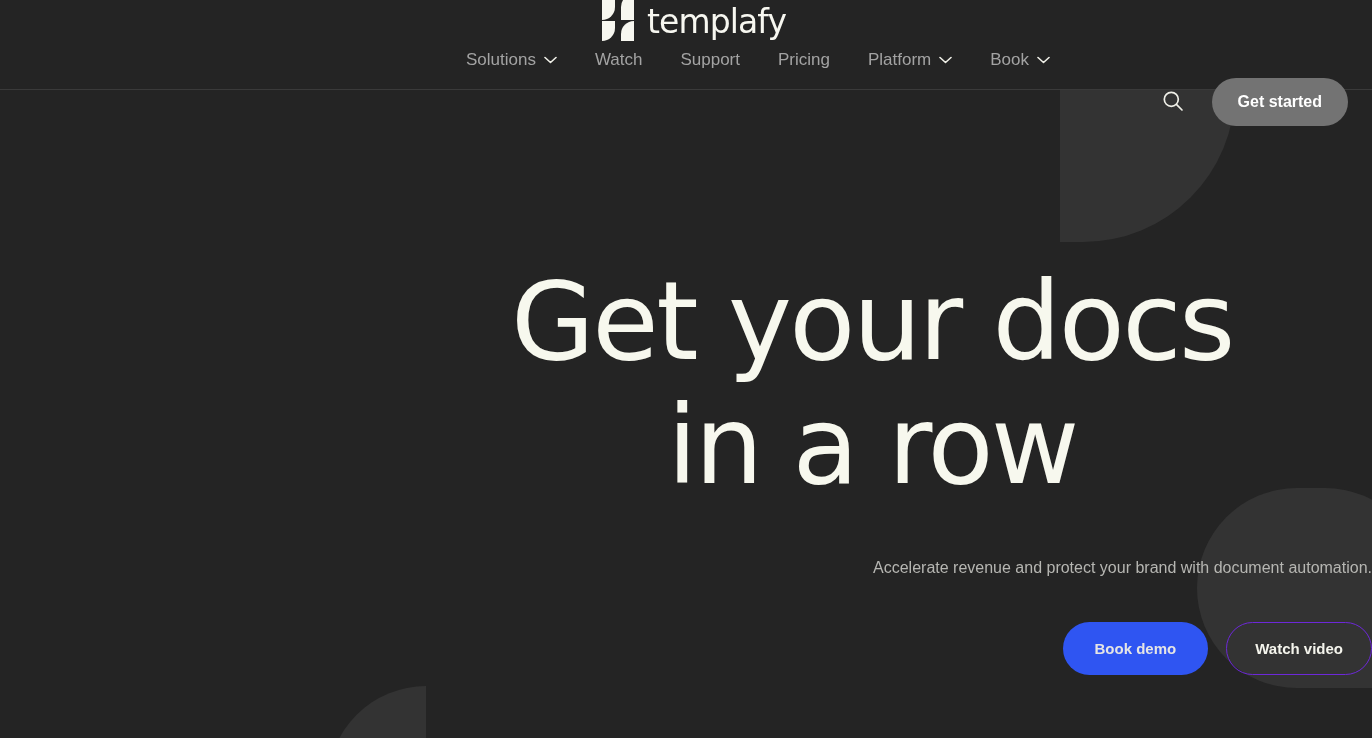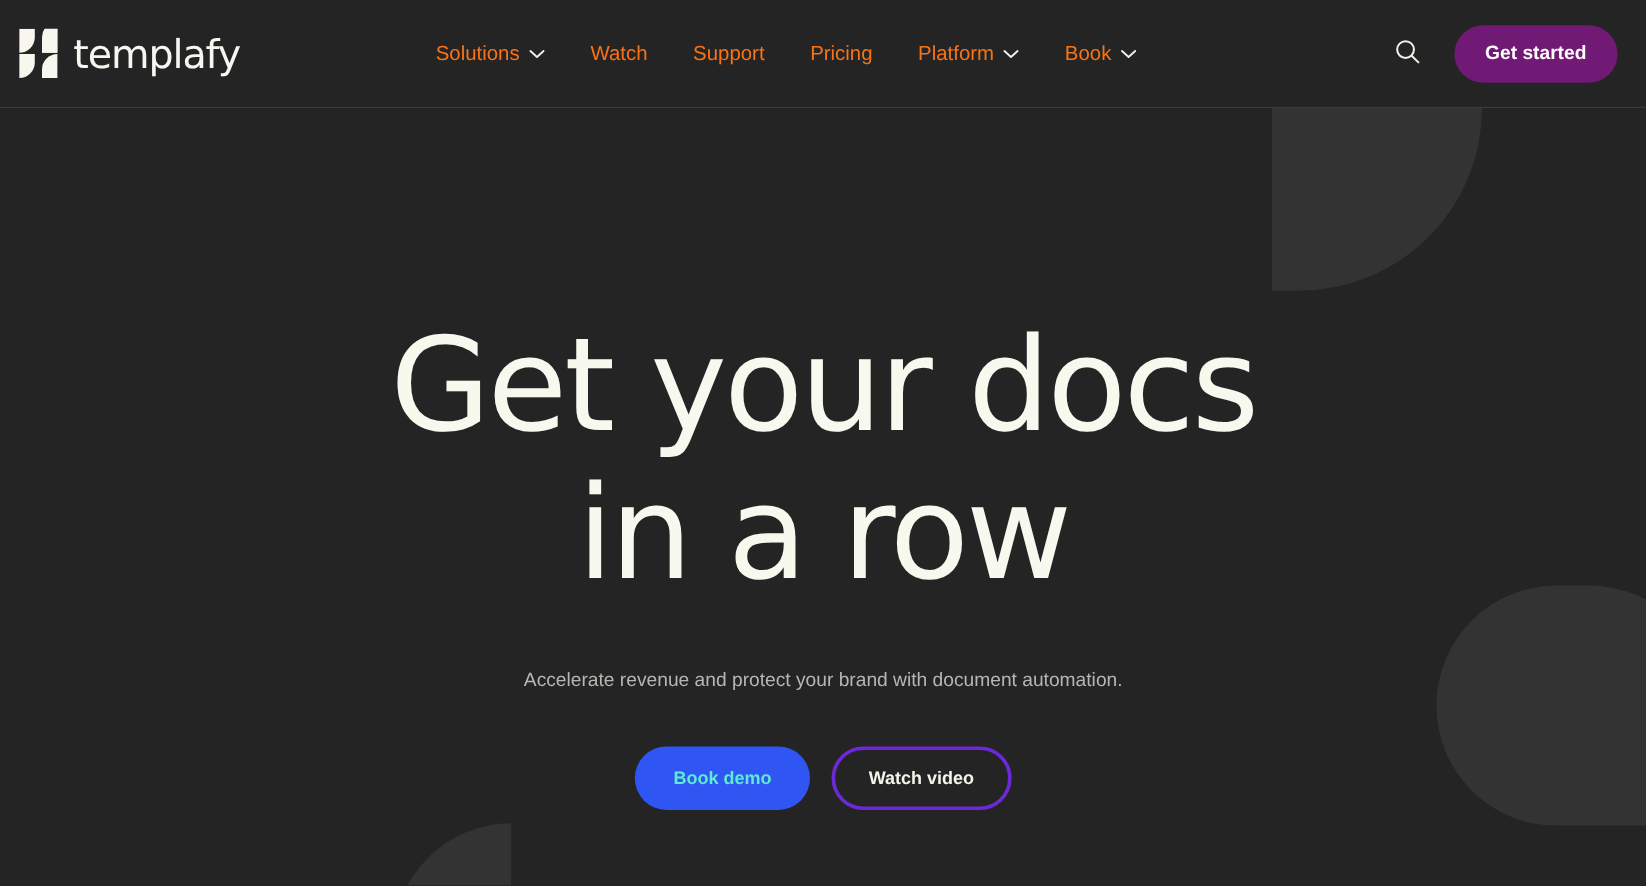--- a/index.html
+++ b/index.html
@@ -30,20 +30,21 @@
   .header {
     position: absolute;
     top: 0; left: 0;
     width: 1372px;
     height: 90px;
     background: #242424;
     border-bottom: 1px solid #3a3a3a;
     display: flex;
     align-items: center;
     z-index: 40;
+    flex-direction: column;
   }
 
   .logo-link {
     display: flex;
     align-items: center;
     gap: 13px;
     margin-left: 16px;
     text-decoration: none;
     cursor: pointer;
   }
@@ -70,21 +71,21 @@
     gap: 0px;
     margin-left: 144px;
   }
 
   .nav-item {
     display: flex;
     align-items: center;
     gap: 8px;
     padding: 10px 19px;
     font-size: 17px;
-    color: #f97316;
+    color: #a3a3a3;
     cursor: pointer;
     white-space: nowrap;
     background: none;
     border: none;
     font-family: "Liberation Sans", sans-serif;
     line-height: 1;
   }
 
   .chev {
     width: 13px;
@@ -107,21 +108,21 @@
     display: flex;
     align-items: center;
     justify-content: center;
     background: none;
     border: none;
     cursor: pointer;
     padding: 0;
   }
 
   .btn-primary {
-    background: #701a75;
+    background: #737373;
     color: #ffffff;
     border: none;
     border-radius: 999px;
     padding: 0 26px;
     height: 48px;
     font-size: 16px;
     font-weight: bold;
     cursor: pointer;
     font-family: "Liberation Sans", sans-serif;
     display: flex;
@@ -164,21 +165,21 @@
 
   
   .hero {
     position: absolute;
     top: 90px; left: 0;
     width: 1372px;
     height: 648px;
     z-index: 10;
     display: flex;
     flex-direction: column;
-    align-items: center;
+    align-items: flex-end;
   }
 
   .headline {
     margin-top: 170px;
     font-family: "DejaVu Sans", sans-serif;
     font-weight: 400;
     font-size: 108px;
     line-height: 124px;
     letter-spacing: -2.5px;
     text-align: center;
@@ -199,36 +200,36 @@
 
   .cta-row {
     margin-top: 40px;
     display: flex;
     align-items: center;
     gap: 18px;
   }
 
   .cta-primary {
     background: #2f55f2;
-    color: #5eead4;
+    color: #e5e5e5;
     border: none;
     border-radius: 999px;
     height: 53px;
     padding: 0 32px;
     font-size: 15px;
     font-weight: bold;
     cursor: pointer;
     font-family: "Liberation Sans", sans-serif;
     white-space: nowrap;
   }
 
   .cta-secondary {
     background: transparent;
     color: #f4f4ec;
-    border: 3px solid #6d28d9;
+    border: 1px solid #6d28d9;
     border-radius: 999px;
     height: 53px;
     padding: 0 28px;
     font-size: 15px;
     font-weight: bold;
     cursor: pointer;
     font-family: "Liberation Sans", sans-serif;
     white-space: nowrap;
   }
 </style>

